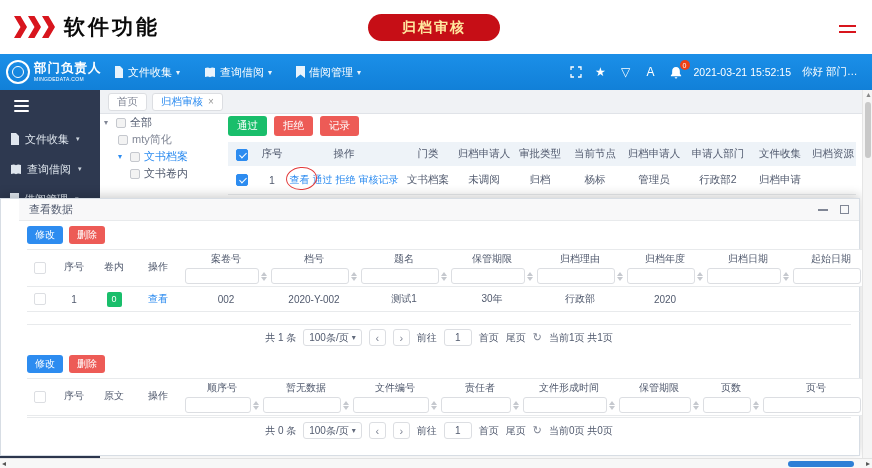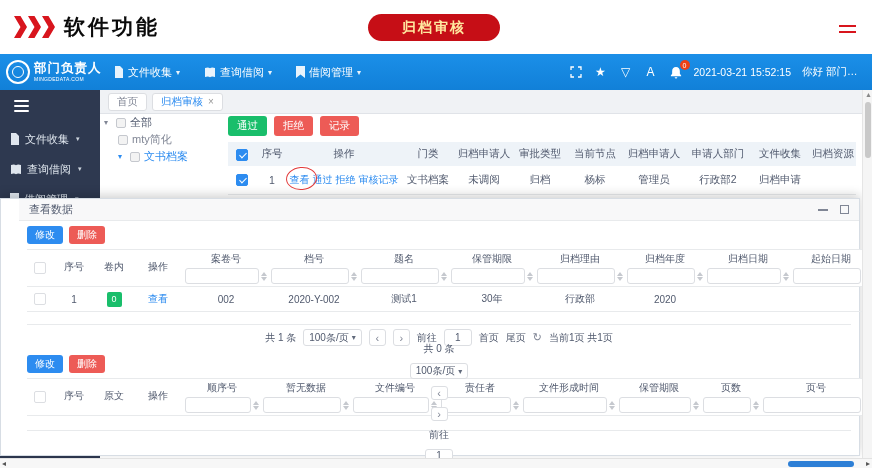--- a/index.html
+++ b/index.html
@@ -91,21 +91,21 @@
   .th-filter{display:flex;align-items:center;justify-content:center;gap:2px;}
   .th-filter input{flex:1;min-width:0;height:16px;border:1px solid #dcdee2;border-radius:3px;font-size:9px;padding:0 3px;outline:none;font-family:inherit;}
   .sorter{display:flex;flex-direction:column;gap:1px;flex:none;cursor:pointer;}
   .sorter i{width:0;height:0;border-left:3.5px solid transparent;border-right:3.5px solid transparent;}
   .sorter .up{border-bottom:4px solid #c5c8ce;}
   .sorter .down{border-top:4px solid #c5c8ce;}
   .grid td{height:25px;text-align:center;border-bottom:1px solid #e8eaec;color:#515a6e;overflow:hidden;white-space:nowrap;}
   .badge-green{display:inline-block;min-width:15px;height:15px;line-height:15px;background:#19be6b;color:#fff;border-radius:2px;font-size:9px;padding:0 2px;}
 
   .pagination{display:flex;align-items:center;justify-content:center;gap:7px;height:26px;font-size:10px;color:#515a6e;border-top:1px solid #e8eaec;margin-top:12px;}
-  .pagination.tight{margin-top:14px;flex-direction:column;}
+  .pagination.tight{margin-top:1px;}
   .pg-box{border:1px solid #dcdee2;border-radius:3px;height:17px;display:flex;align-items:center;justify-content:center;padding:0 5px;background:#fff;gap:3px;cursor:pointer;}
   .pg-input{width:28px;}
   .pg-arrow{width:17px;height:17px;border:1px solid #dcdee2;border-radius:3px;display:flex;align-items:center;justify-content:center;color:#808695;background:#fff;font-size:11px;cursor:pointer;}
   .pg-link{cursor:pointer;}
   .pg-refresh{font-size:11px;color:#808695;cursor:pointer;}
   .empty{height:26px;display:flex;align-items:center;justify-content:center;color:#808695;font-size:10px;}
 
   
   .hscroll{position:absolute;left:0;top:458px;width:872px;height:10px;background:#f7f7f7;border-top:1px solid #e2e2e2;z-index:50;}
   .hs-arrow{position:absolute;top:0;font-size:8px;color:#555;line-height:10px;cursor:pointer;}
@@ -229,20 +229,24 @@
     <span class="t-dark">全部</span>
   </div>
   <div class="tree-row indent1">
     <span class="tree-cb"></span>
     <span class="t-gray">mty简化</span>
   </div>
   <div class="tree-row indent1">
     <span class="tree-caret t-blue">▾</span>
     <span class="tree-cb"></span>
     <span class="t-blue">文书档案</span>
+  </div>
+  <div class="tree-row indent2">
+    <span class="tree-cb"></span>
+    <span class="t-dark">文书卷内</span>
   </div>
 </div>
 
 <div class="main-actions">
   <button class="btn btn-green">通过</button>
   <button class="btn btn-red">拒绝</button>
   <button class="btn btn-red">记录</button>
 </div>
 
 <table class="review-table">

